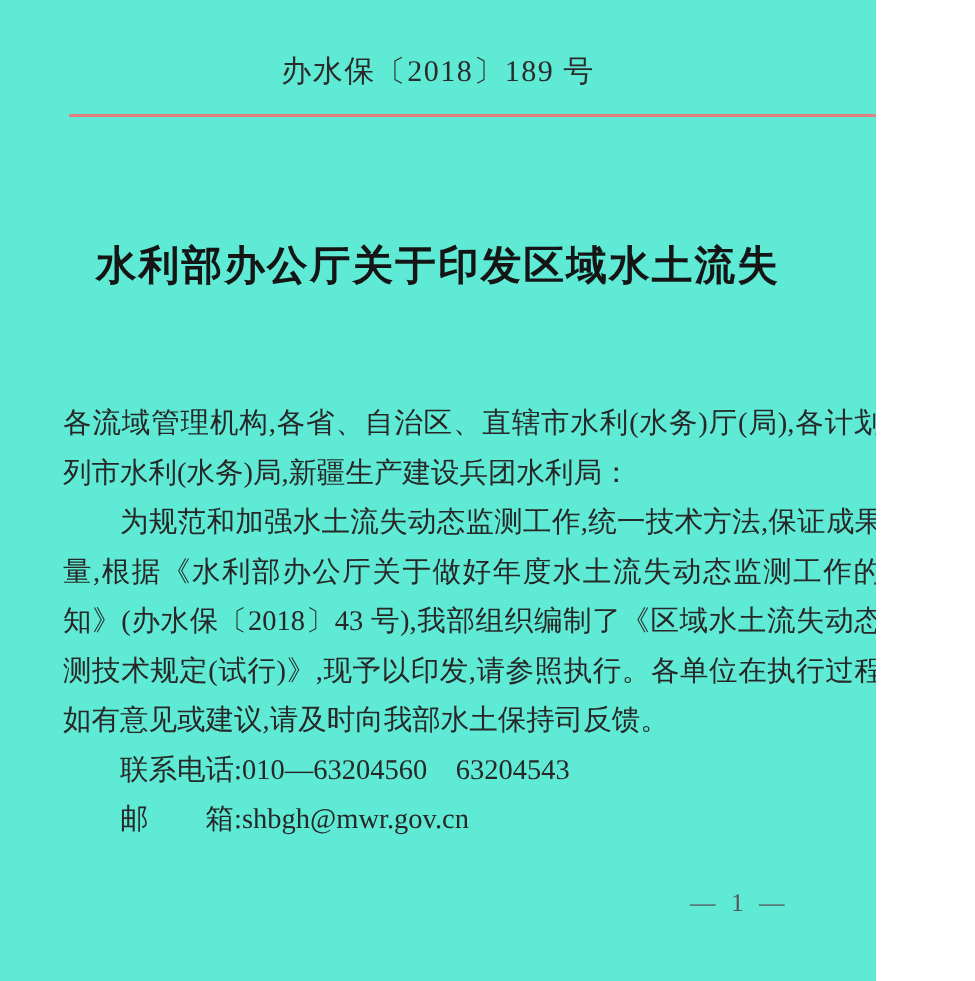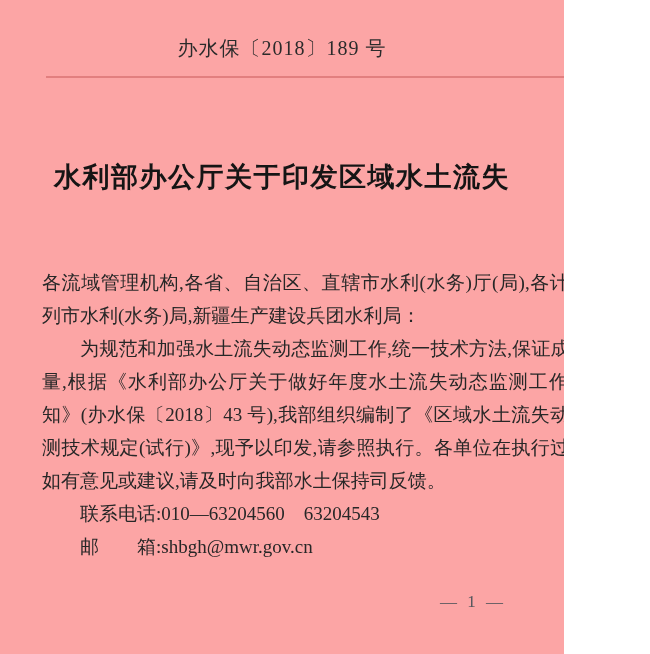--- a/index.html
+++ b/index.html
@@ -2,27 +2,26 @@
 <html><head>
 <meta charset="utf-8">
 <style>
   html, body {
     margin: 0;
     padding: 0;
     background: #ffffff;
   }
   .page {
     position: relative;
-    width: 540px;
+    width: 584px;
     height: 654px;
-    background: #fca5a5;
+    background: #5eead4;
     overflow: hidden;
     font-family: "Liberation Serif", "DejaVu Serif", serif;
     color: #262626;
-    padding-left: 24px;
   }
   .doc-number {
     position: absolute;
     top: 34px;
     left: 0;
     right: 0;
     text-align: center;
     font-size: 20px;
     line-height: 28px;
     letter-spacing: 1px;

